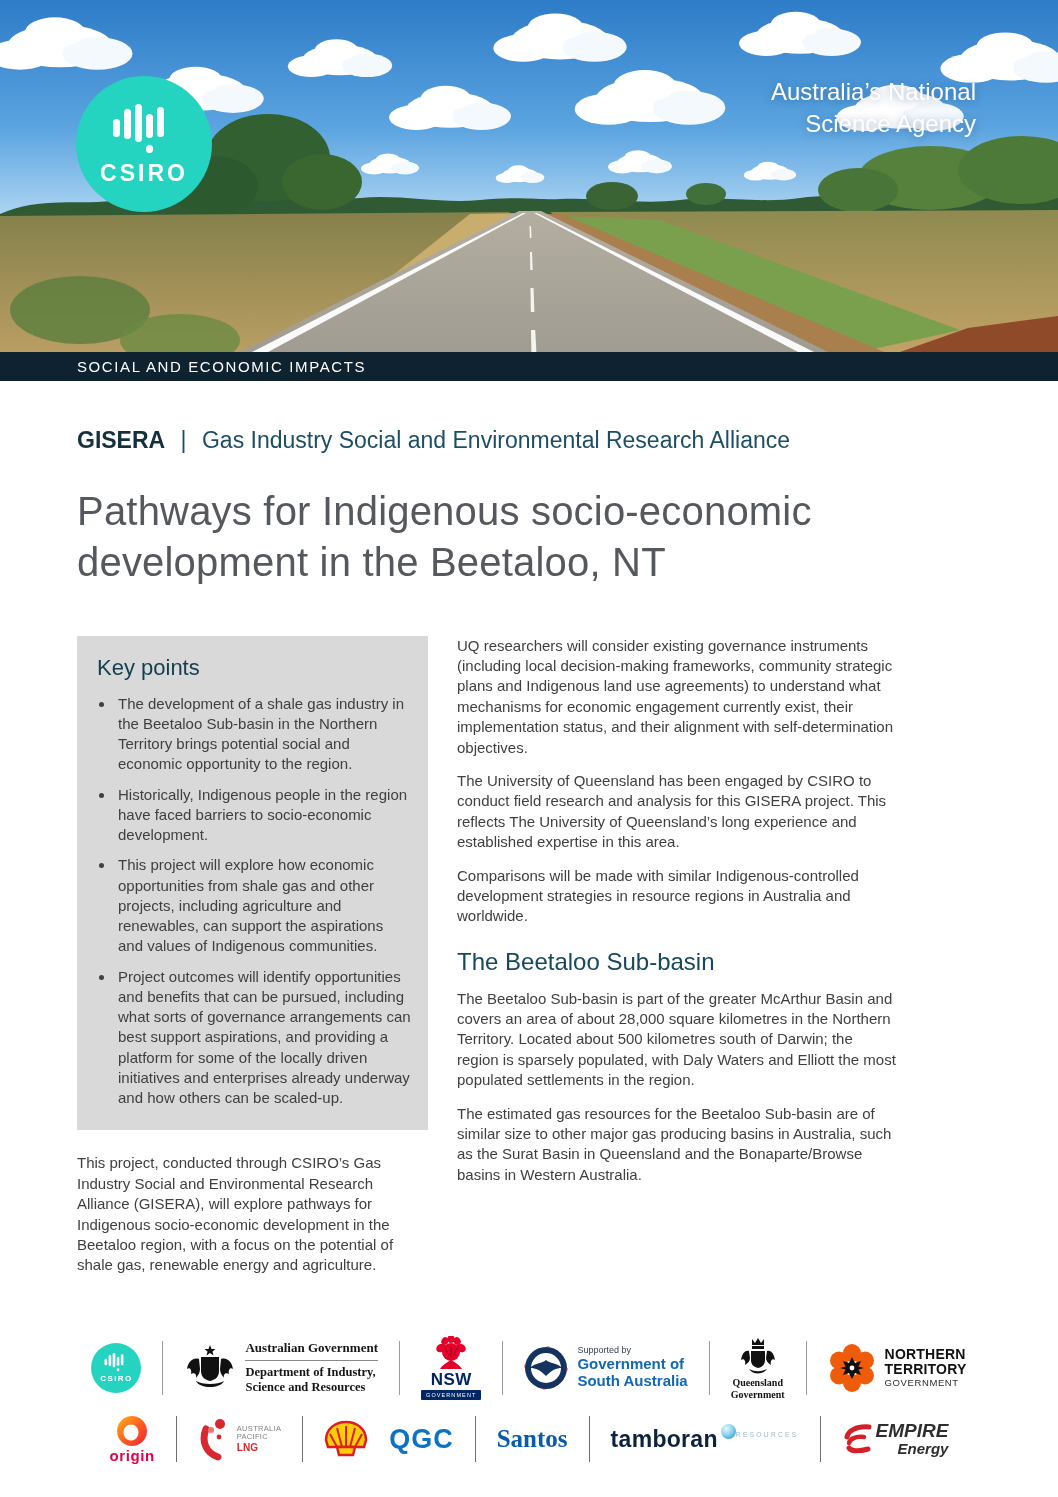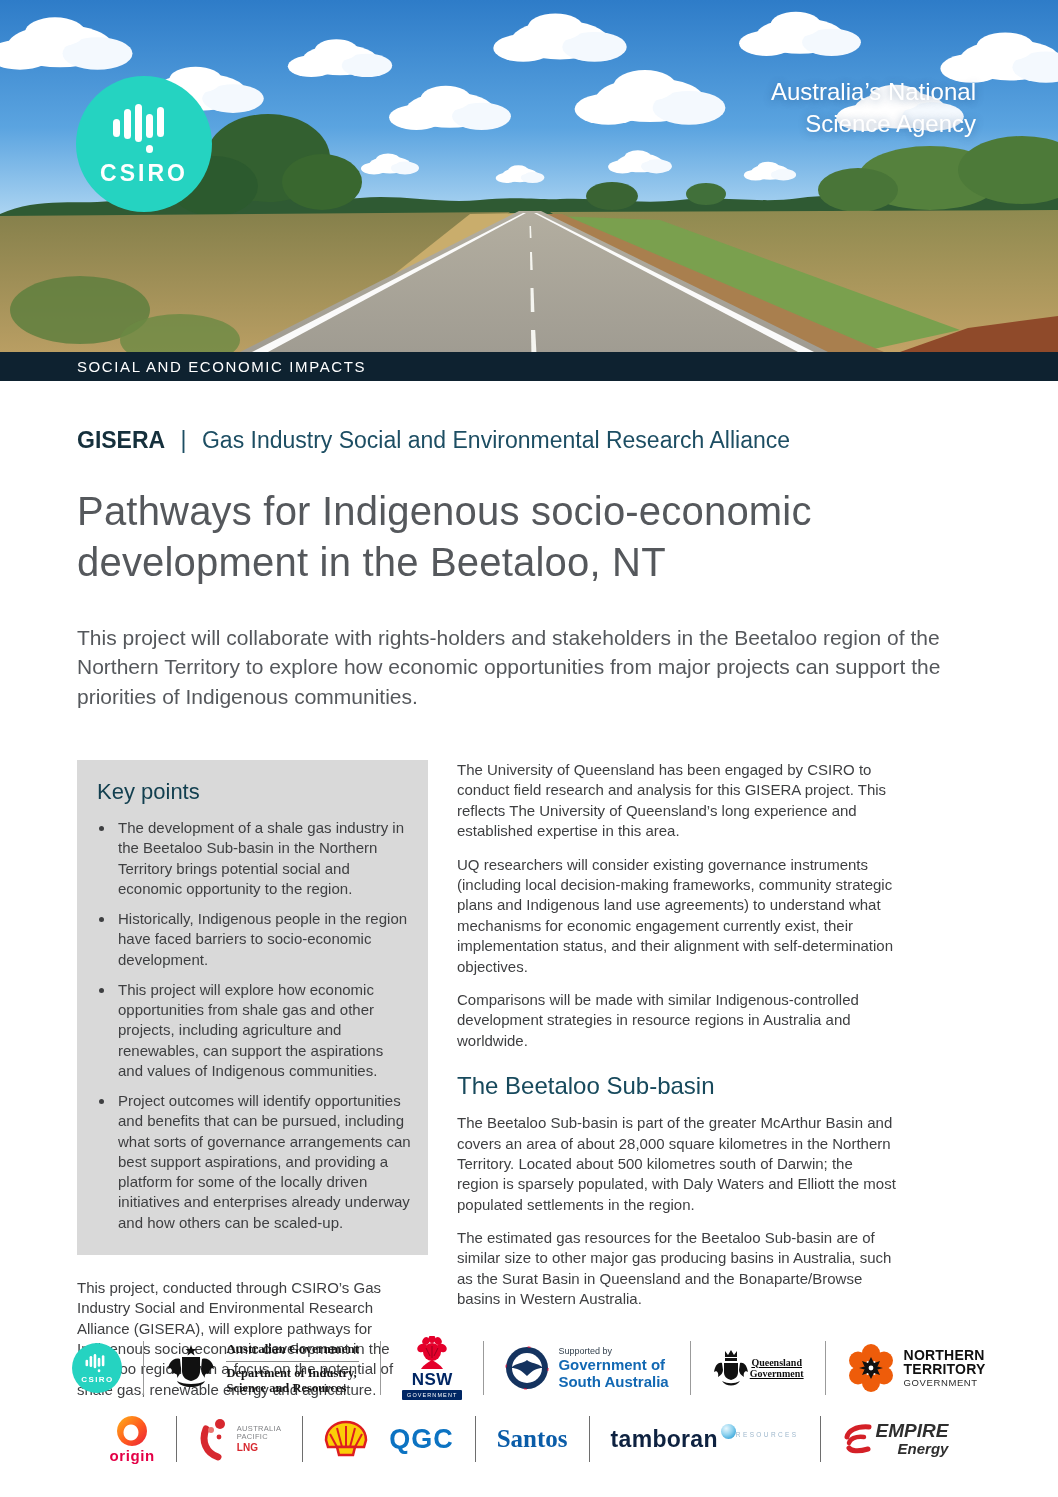--- a/index.html
+++ b/index.html
@@ -65,21 +65,21 @@
   .ag-title { font-size:13px; font-weight:bold; padding-bottom:4px; border-bottom:1px solid #8a8a8a; margin-bottom:4px; }
   .ag-dept { font-size:12.5px; font-weight:bold; line-height:1.2; }
 
   .nsw { display:flex; flex-direction:column; align-items:center; gap:1px; }
   .nsw .nsw-name { color:#002664; font-size:17px; font-weight:800; letter-spacing:.5px; line-height:1; }
   .nsw .nsw-sub { background:#002664; color:#fff; font-size:5.5px; letter-spacing:1.1px; padding:2px 5px; border-radius:1px; margin-top:1px; }
 
   .sa-text .sa-sup { font-size:9px; color:#33414e; margin-bottom:1px; }
   .sa-text .sa-line { font-size:15px; font-weight:bold; color:#1268b3; line-height:1.12; }
 
-  .qld { display:flex; align-items:center;text-decoration:underline; }
+  .qld { display:flex; flex-direction:column; align-items:center; }
   .qld-text { font-family:"Liberation Serif", serif; font-size:10px; font-weight:bold; color:#111; line-height:1.15; text-align:center; }
 
   .nt-text .nt-big { font-size:14px; font-weight:800; color:#101010; line-height:1.02; letter-spacing:.2px; }
   .nt-text .nt-sub { font-size:9.5px; color:#2c2c2c; letter-spacing:.6px; margin-top:1px; }
 
   .origin { display:flex; flex-direction:column; align-items:center; gap:1px; }
   .origin .origin-word { color:#e40046; font-size:15px; font-weight:bold; letter-spacing:.6px; line-height:1; }
 
   .aplng-text div { line-height:1.15; }
   .aplng-text .ap-gray { font-size:7.5px; color:#808285; letter-spacing:.3px; }
@@ -202,39 +202,38 @@
 
   <main>
     <div class="masthead">
       <span class="mh-bold">GISERA</span>
       <span class="mh-sep">|</span>
       <span class="mh-rest">Gas Industry Social and Environmental Research Alliance</span>
     </div>
 
     <h1 class="title">Pathways for Indigenous socio-economic development in the Beetaloo, NT</h1>
 
-    <p class="intro">This project will collaborate with rights-holders and stakeholders in the Beetaloo region of the Northern Territory to explore how economic opportunities from major projects can support the priorities of Indigenous communities.</p>
 
     <div class="columns">
       <div class="col-left">
         <section class="keypoints">
           <h2>Key points</h2>
           <ul>
             <li>The development of a shale gas industry in the Beetaloo Sub-basin in the Northern Territory brings potential social and economic opportunity to the region.</li>
             <li>Historically, Indigenous people in the region have faced barriers to socio-economic development.</li>
             <li>This project will explore how economic opportunities from shale gas and other projects, including agriculture and renewables, can support the aspirations and values of Indigenous communities.</li>
             <li>Project outcomes will identify opportunities and benefits that can be pursued, including what sorts of governance arrangements can best support aspirations, and providing a platform for some of the locally driven initiatives and enterprises already underway and how others can be scaled-up.</li>
           </ul>
         </section>
         <p class="body-text">This project, conducted through CSIRO’s Gas Industry Social and Environmental Research Alliance (GISERA), will explore pathways for Indigenous socio-economic development in the Beetaloo region, with a focus on the potential of shale gas, renewable energy and agriculture.</p>
       </div>
 
       <div class="col-right">
+        <p class="body-text">UQ researchers will consider existing governance instruments (including local decision-making frameworks, community strategic plans and Indigenous land use agreements) to understand what mechanisms for economic engagement currently exist, their implementation status, and their alignment with self-determination objectives.</p>
         <p class="body-text">The University of Queensland has been engaged by CSIRO to conduct field research and analysis for this GISERA project. This reflects The University of Queensland’s long experience and established expertise in this area.</p>
-        <p class="body-text">UQ researchers will consider existing governance instruments (including local decision-making frameworks, community strategic plans and Indigenous land use agreements) to understand what mechanisms for economic engagement currently exist, their implementation status, and their alignment with self-determination objectives.</p>
         <p class="body-text">Comparisons will be made with similar Indigenous-controlled development strategies in resource regions in Australia and worldwide.</p>
         <h2 class="section-heading">The Beetaloo Sub-basin</h2>
         <p class="body-text">The Beetaloo Sub-basin is part of the greater McArthur Basin and covers an area of about 28,000 square kilometres in the Northern Territory. Located about 500 kilometres south of Darwin; the region is sparsely populated, with Daly Waters and Elliott the most populated settlements in the region.</p>
         <p class="body-text">The estimated gas resources for the Beetaloo Sub-basin are of similar size to other major gas producing basins in Australia, such as the Surat Basin in Queensland and the Bonaparte/Browse basins in Western Australia.</p>
       </div>
     </div>
   </main>
 
   <footer class="logos">
     <div class="logo-row">

